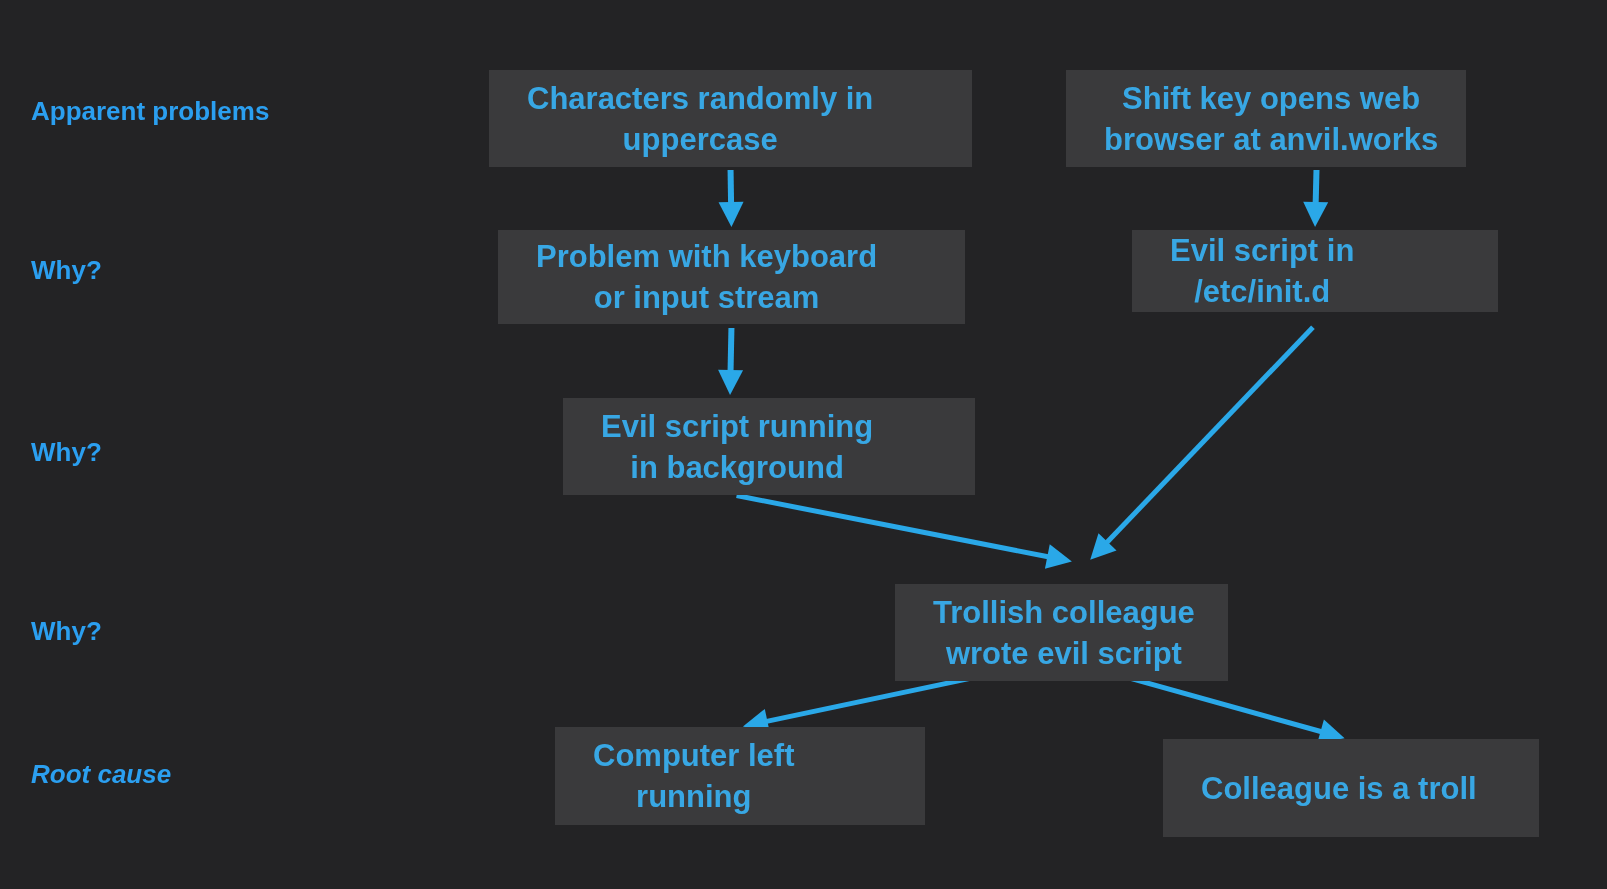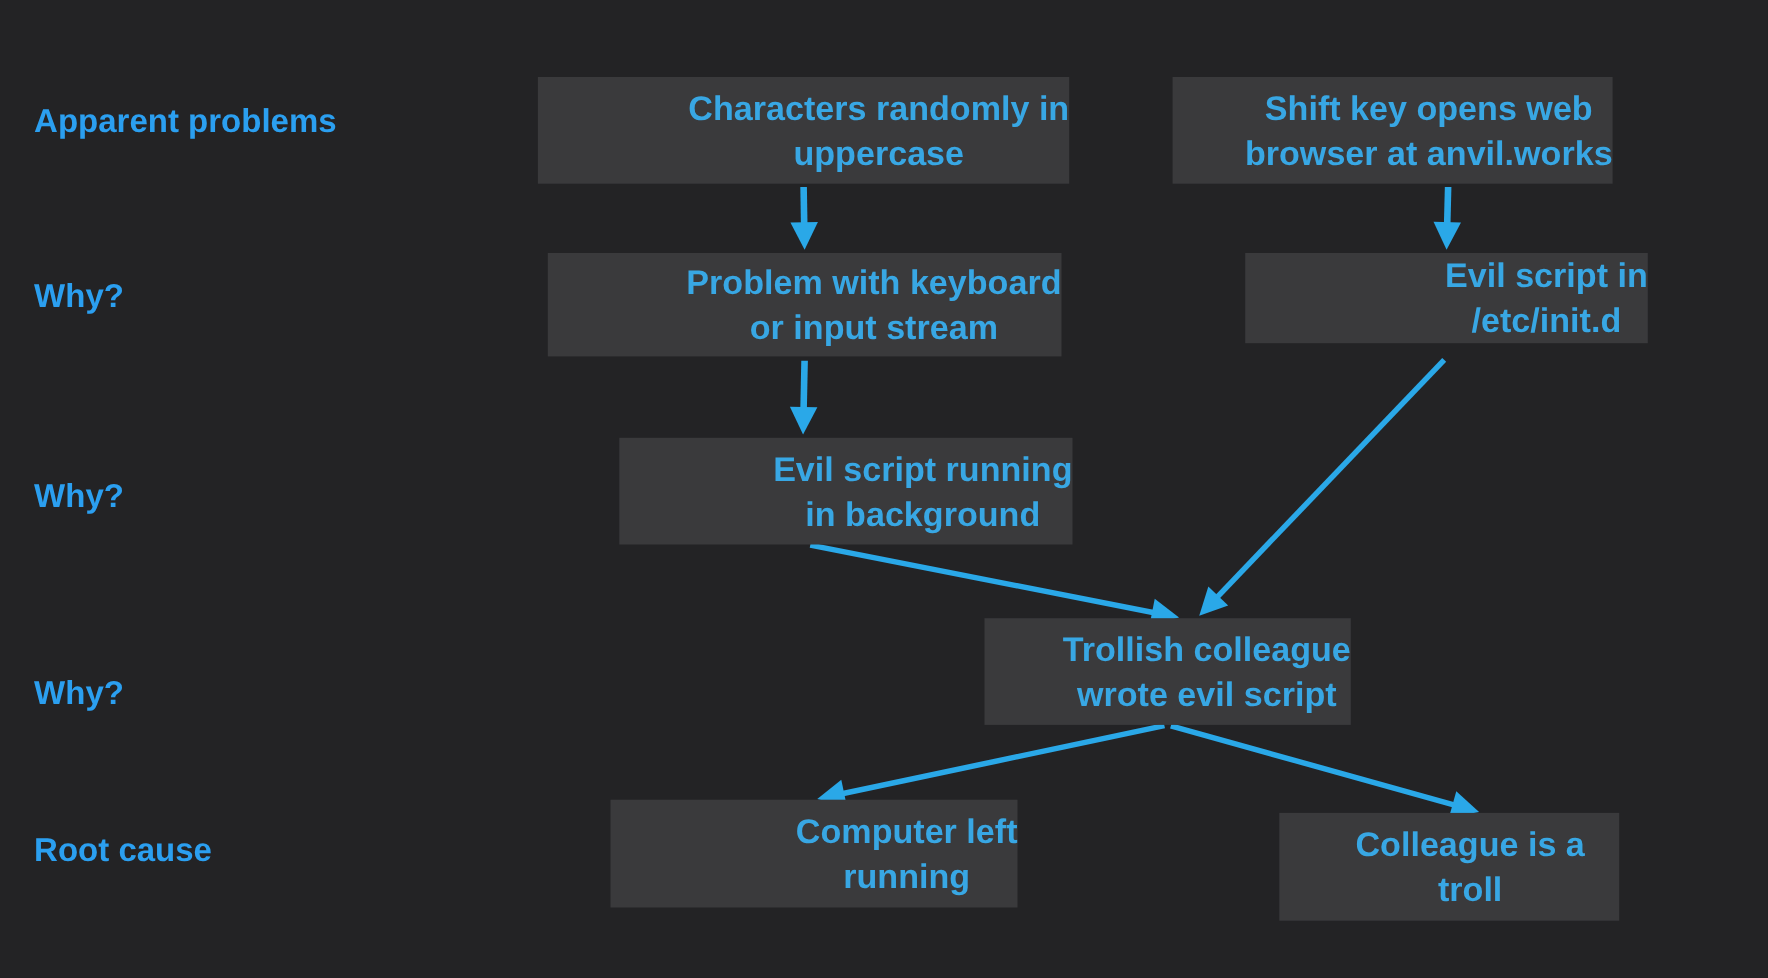--- a/index.html
+++ b/index.html
@@ -16,55 +16,55 @@
     width: 1607px;
     height: 889px;
     background: var(--bg);
     overflow: hidden;
     font-family: "Liberation Sans", "DejaVu Sans", sans-serif;
   }
   .row-label {
     position: absolute;
     left: 31px;
     color: var(--label-text);
-    font-size: 30px;
+    font-size: 26px;
     font-weight: 600;
     line-height: 42px;
     white-space: nowrap;
   }
   #label-apparent-problems { top: 90px; }
   #label-why-1 { top: 249px; }
   #label-why-2 { top: 431px; }
   #label-why-3 { top: 610px; }
-  #label-root-cause { top: 753px; }
+  #label-root-cause { top: 753px; font-style: italic; }
 
   .node {
     position: absolute;
     background: var(--node-bg);
     display: flex;
     align-items: center;
-    justify-content: flex-end;
+    justify-content: flex-start;
     text-align: center;
     padding-left: 38px;
   }
   .node .node-text {
     color: var(--node-text);
     font-size: 31px;
     font-weight: 600;
     line-height: 41px;
     white-space: pre-line;
   }
   #node-characters-uppercase { left: 489px; top: 70px;  width: 483px; height: 97px; }
   #node-shift-browser        { left: 1066px; top: 70px; width: 400px; height: 97px; }
   #node-keyboard-input       { left: 498px; top: 230px; width: 467px; height: 94px; }
   #node-evil-initd           { left: 1132px; top: 230px; width: 366px; height: 82px; }
   #node-evil-background      { left: 547px; top: 398px; width: 412px; height: 97px; margin-left: 16px; }
-  #node-trollish-colleague   { left: 895px; top: 562px; width: 333px; height: 97px; }
+  #node-trollish-colleague   { left: 895px; top: 584px; width: 333px; height: 97px; }
   #node-computer-unlocked    { left: 555px; top: 727px; width: 370px; height: 98px; }
-  #node-colleague-troll      { left: 1163px; top: 739px; width: 309px; height: 98px; }
+  #node-colleague-troll      { left: 1163px; top: 739px; width: 376px; height: 98px; }
 
   #edges {
     position: absolute;
     left: 0; top: 0;
     width: 1607px;
     height: 889px;
     pointer-events: none;
   }
 </style>
 </head>

